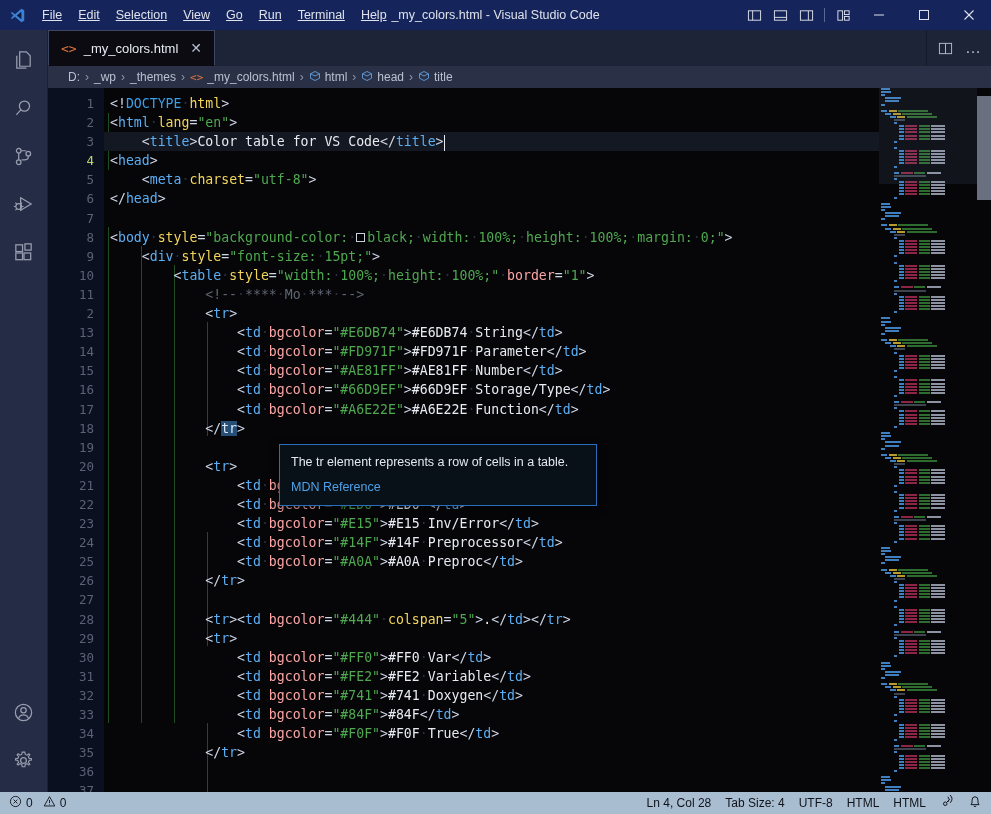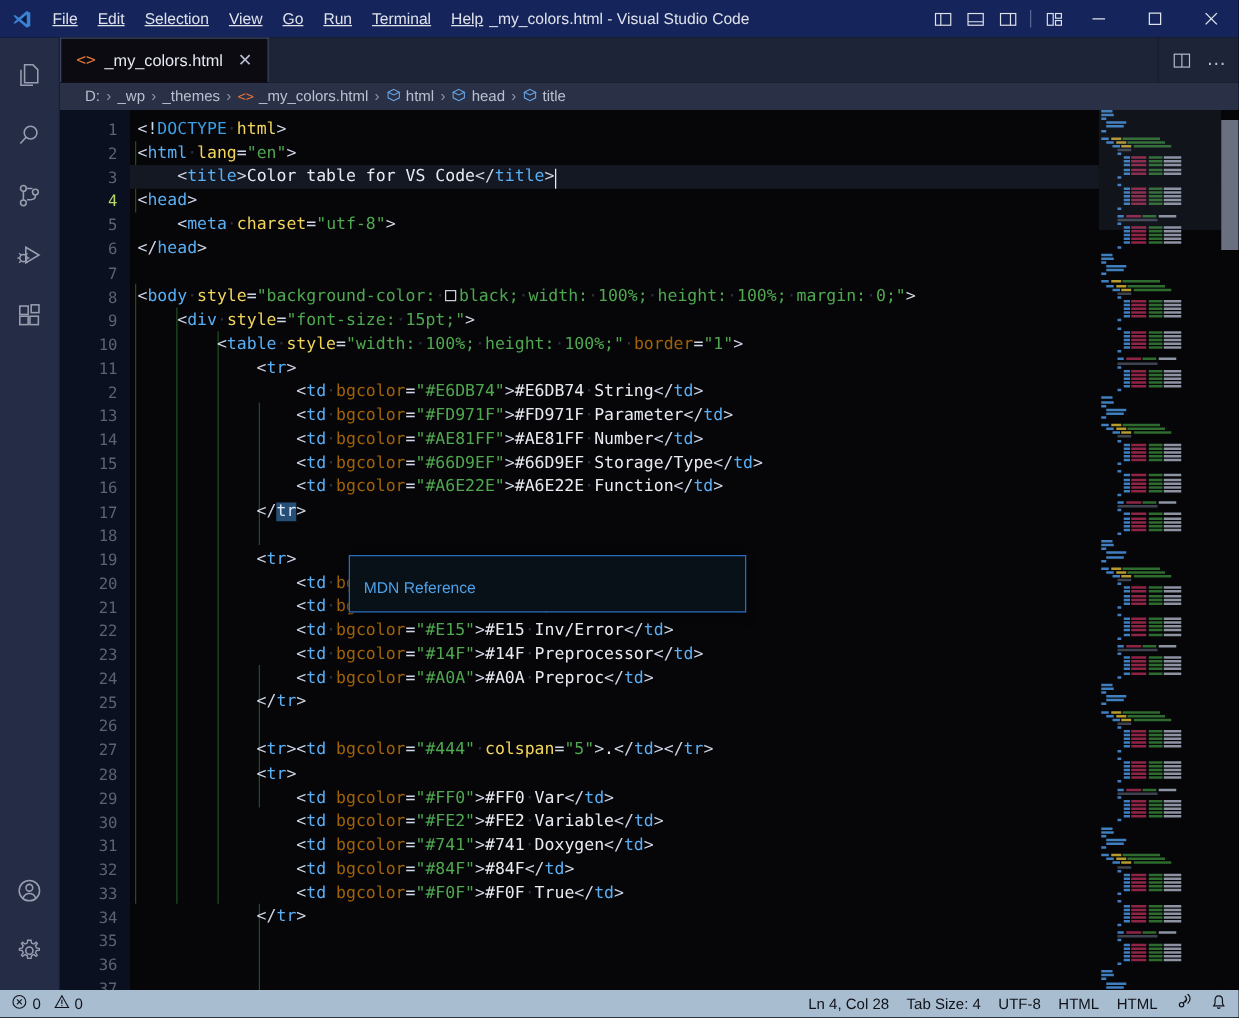--- a/index.html
+++ b/index.html
@@ -184,21 +184,21 @@
   
   .codearea .guides {
     position: absolute; top: 6px; left: 0; bottom: 0; pointer-events: none;
   }
   .guide { position: absolute; width: 1px; background: #1f4d23; top:0; }
 
   
   .t-tag    { color: #5aaff5; }
   .t-angle  { color: #cfd6e6; }
   .t-attr   { color: #f2d65c; }
-  .t-attr2  { color: #a16207; }
+  .t-attr2  { color: #fca5a5; }
   .t-str    { color: #4fa84f; }
   .t-txt    { color: #e8ebf2; }
   .t-com    { color: #5f6672; }
   .t-doctype{ color: #3aa0e8; }
   .ws { color: #2b3040; }
   .colorbox {
     display: inline-block;
     width: 9px; height: 9px;
     background: #000;
     border: 1px solid #c9cfdc;
@@ -534,20 +534,21 @@
           <div class="cl"><span class="t-angle">&lt;/</span><span class="t-tag">head</span><span class="t-angle">&gt;</span></div>
 
           <div class="cl"> </div>
 
           <div class="cl"><span class="t-angle">&lt;</span><span class="t-tag">body</span><span class="ws">·</span><span class="t-attr">style</span><span class="t-angle">=</span><span class="t-str">"background-color:<span class="ws">·</span></span><span class="colorbox"></span><span class="t-str">black;<span class="ws">·</span>width:<span class="ws">·</span>100%;<span class="ws">·</span>height:<span class="ws">·</span>100%;<span class="ws">·</span>margin:<span class="ws">·</span>0;"</span><span class="t-angle">&gt;</span></div>
 
           <div class="cl">    <span class="t-angle">&lt;</span><span class="t-tag">div</span><span class="ws">·</span><span class="t-attr">style</span><span class="t-angle">=</span><span class="t-str">"font-size:<span class="ws">·</span>15pt;"</span><span class="t-angle">&gt;</span></div>
 
           <div class="cl">        <span class="t-angle">&lt;</span><span class="t-tag">table</span><span class="ws">·</span><span class="t-attr">style</span><span class="t-angle">=</span><span class="t-str">"width:<span class="ws">·</span>100%;<span class="ws">·</span>height:<span class="ws">·</span>100%;"</span><span class="ws">·</span><span class="t-attr2">border</span><span class="t-angle">=</span><span class="t-str">"1"</span><span class="t-angle">&gt;</span></div>
 
+          <div class="cl">            <span class="t-com">&lt;!--<span class="ws">·</span>****<span class="ws">·</span>Mo<span class="ws">·</span>***<span class="ws">·</span>--&gt;</span></div>
 
           <div class="cl">            <span class="t-angle">&lt;</span><span class="t-tag">tr</span><span class="t-angle">&gt;</span></div>
 
           <div class="cl">                <span class="t-angle">&lt;</span><span class="t-tag">td</span><span class="ws">·</span><span class="t-attr2">bgcolor</span><span class="t-angle">=</span><span class="t-str">"#E6DB74"</span><span class="t-angle">&gt;</span><span class="t-txt">#E6DB74<span class="ws">·</span>String</span><span class="t-angle">&lt;/</span><span class="t-tag">td</span><span class="t-angle">&gt;</span></div>
 
           <div class="cl">                <span class="t-angle">&lt;</span><span class="t-tag">td</span><span class="ws">·</span><span class="t-attr2">bgcolor</span><span class="t-angle">=</span><span class="t-str">"#FD971F"</span><span class="t-angle">&gt;</span><span class="t-txt">#FD971F<span class="ws">·</span>Parameter</span><span class="t-angle">&lt;/</span><span class="t-tag">td</span><span class="t-angle">&gt;</span></div>
 
           <div class="cl">                <span class="t-angle">&lt;</span><span class="t-tag">td</span><span class="ws">·</span><span class="t-attr2">bgcolor</span><span class="t-angle">=</span><span class="t-str">"#AE81FF"</span><span class="t-angle">&gt;</span><span class="t-txt">#AE81FF<span class="ws">·</span>Number</span><span class="t-angle">&lt;/</span><span class="t-tag">td</span><span class="t-angle">&gt;</span></div>
 
           <div class="cl">                <span class="t-angle">&lt;</span><span class="t-tag">td</span><span class="ws">·</span><span class="t-attr2">bgcolor</span><span class="t-angle">=</span><span class="t-str">"#66D9EF"</span><span class="t-angle">&gt;</span><span class="t-txt">#66D9EF<span class="ws">·</span>Storage/Type</span><span class="t-angle">&lt;/</span><span class="t-tag">td</span><span class="t-angle">&gt;</span></div>
@@ -588,20 +589,21 @@
           <div class="cl">                <span class="t-angle">&lt;</span><span class="t-tag">td</span> <span class="t-attr2">bgcolor</span><span class="t-angle">=</span><span class="t-str">"#84F"</span><span class="t-angle">&gt;</span><span class="t-txt">#84F</span><span class="t-angle">&lt;/</span><span class="t-tag">td</span><span class="t-angle">&gt;</span></div>
 
           <div class="cl">                <span class="t-angle">&lt;</span><span class="t-tag">td</span> <span class="t-attr2">bgcolor</span><span class="t-angle">=</span><span class="t-str">"#F0F"</span><span class="t-angle">&gt;</span><span class="t-txt">#F0F<span class="ws">·</span>True</span><span class="t-angle">&lt;/</span><span class="t-tag">td</span><span class="t-angle">&gt;</span></div>
 
           <div class="cl">            <span class="t-angle">&lt;/</span><span class="t-tag">tr</span><span class="t-angle">&gt;</span></div>
 
           <div class="cl"> </div>
         </div>
 
         <div class="hoverwidget">
+          <div class="hover-text">The tr element represents a row of cells in a table.</div>
           <div class="hover-link">MDN Reference</div>
         </div>
 
         <div class="minimap" id="minimap">
             <div class="mm-line" style="left: 2px; top: 0px; width: 9px; background: rgb(63, 127, 191);"></div>
             <div class="mm-line" style="left: 2px; top: 3.1px; width: 9.6px; background: rgb(63, 127, 191);"></div>
             <div class="mm-line" style="left: 2px; top: 6.2px; width: 3.6px; background: rgb(63, 127, 191);"></div>
             <div class="mm-line" style="left: 6.4px; top: 9.3px; width: 16px; background: rgb(63, 127, 191);"></div>
             <div class="mm-line" style="left: 6.4px; top: 12.4px; width: 13.2px; background: rgb(63, 127, 191);"></div>
             <div class="mm-line" style="left: 2px; top: 15.5px; width: 4.2px; background: rgb(63, 127, 191);"></div>

